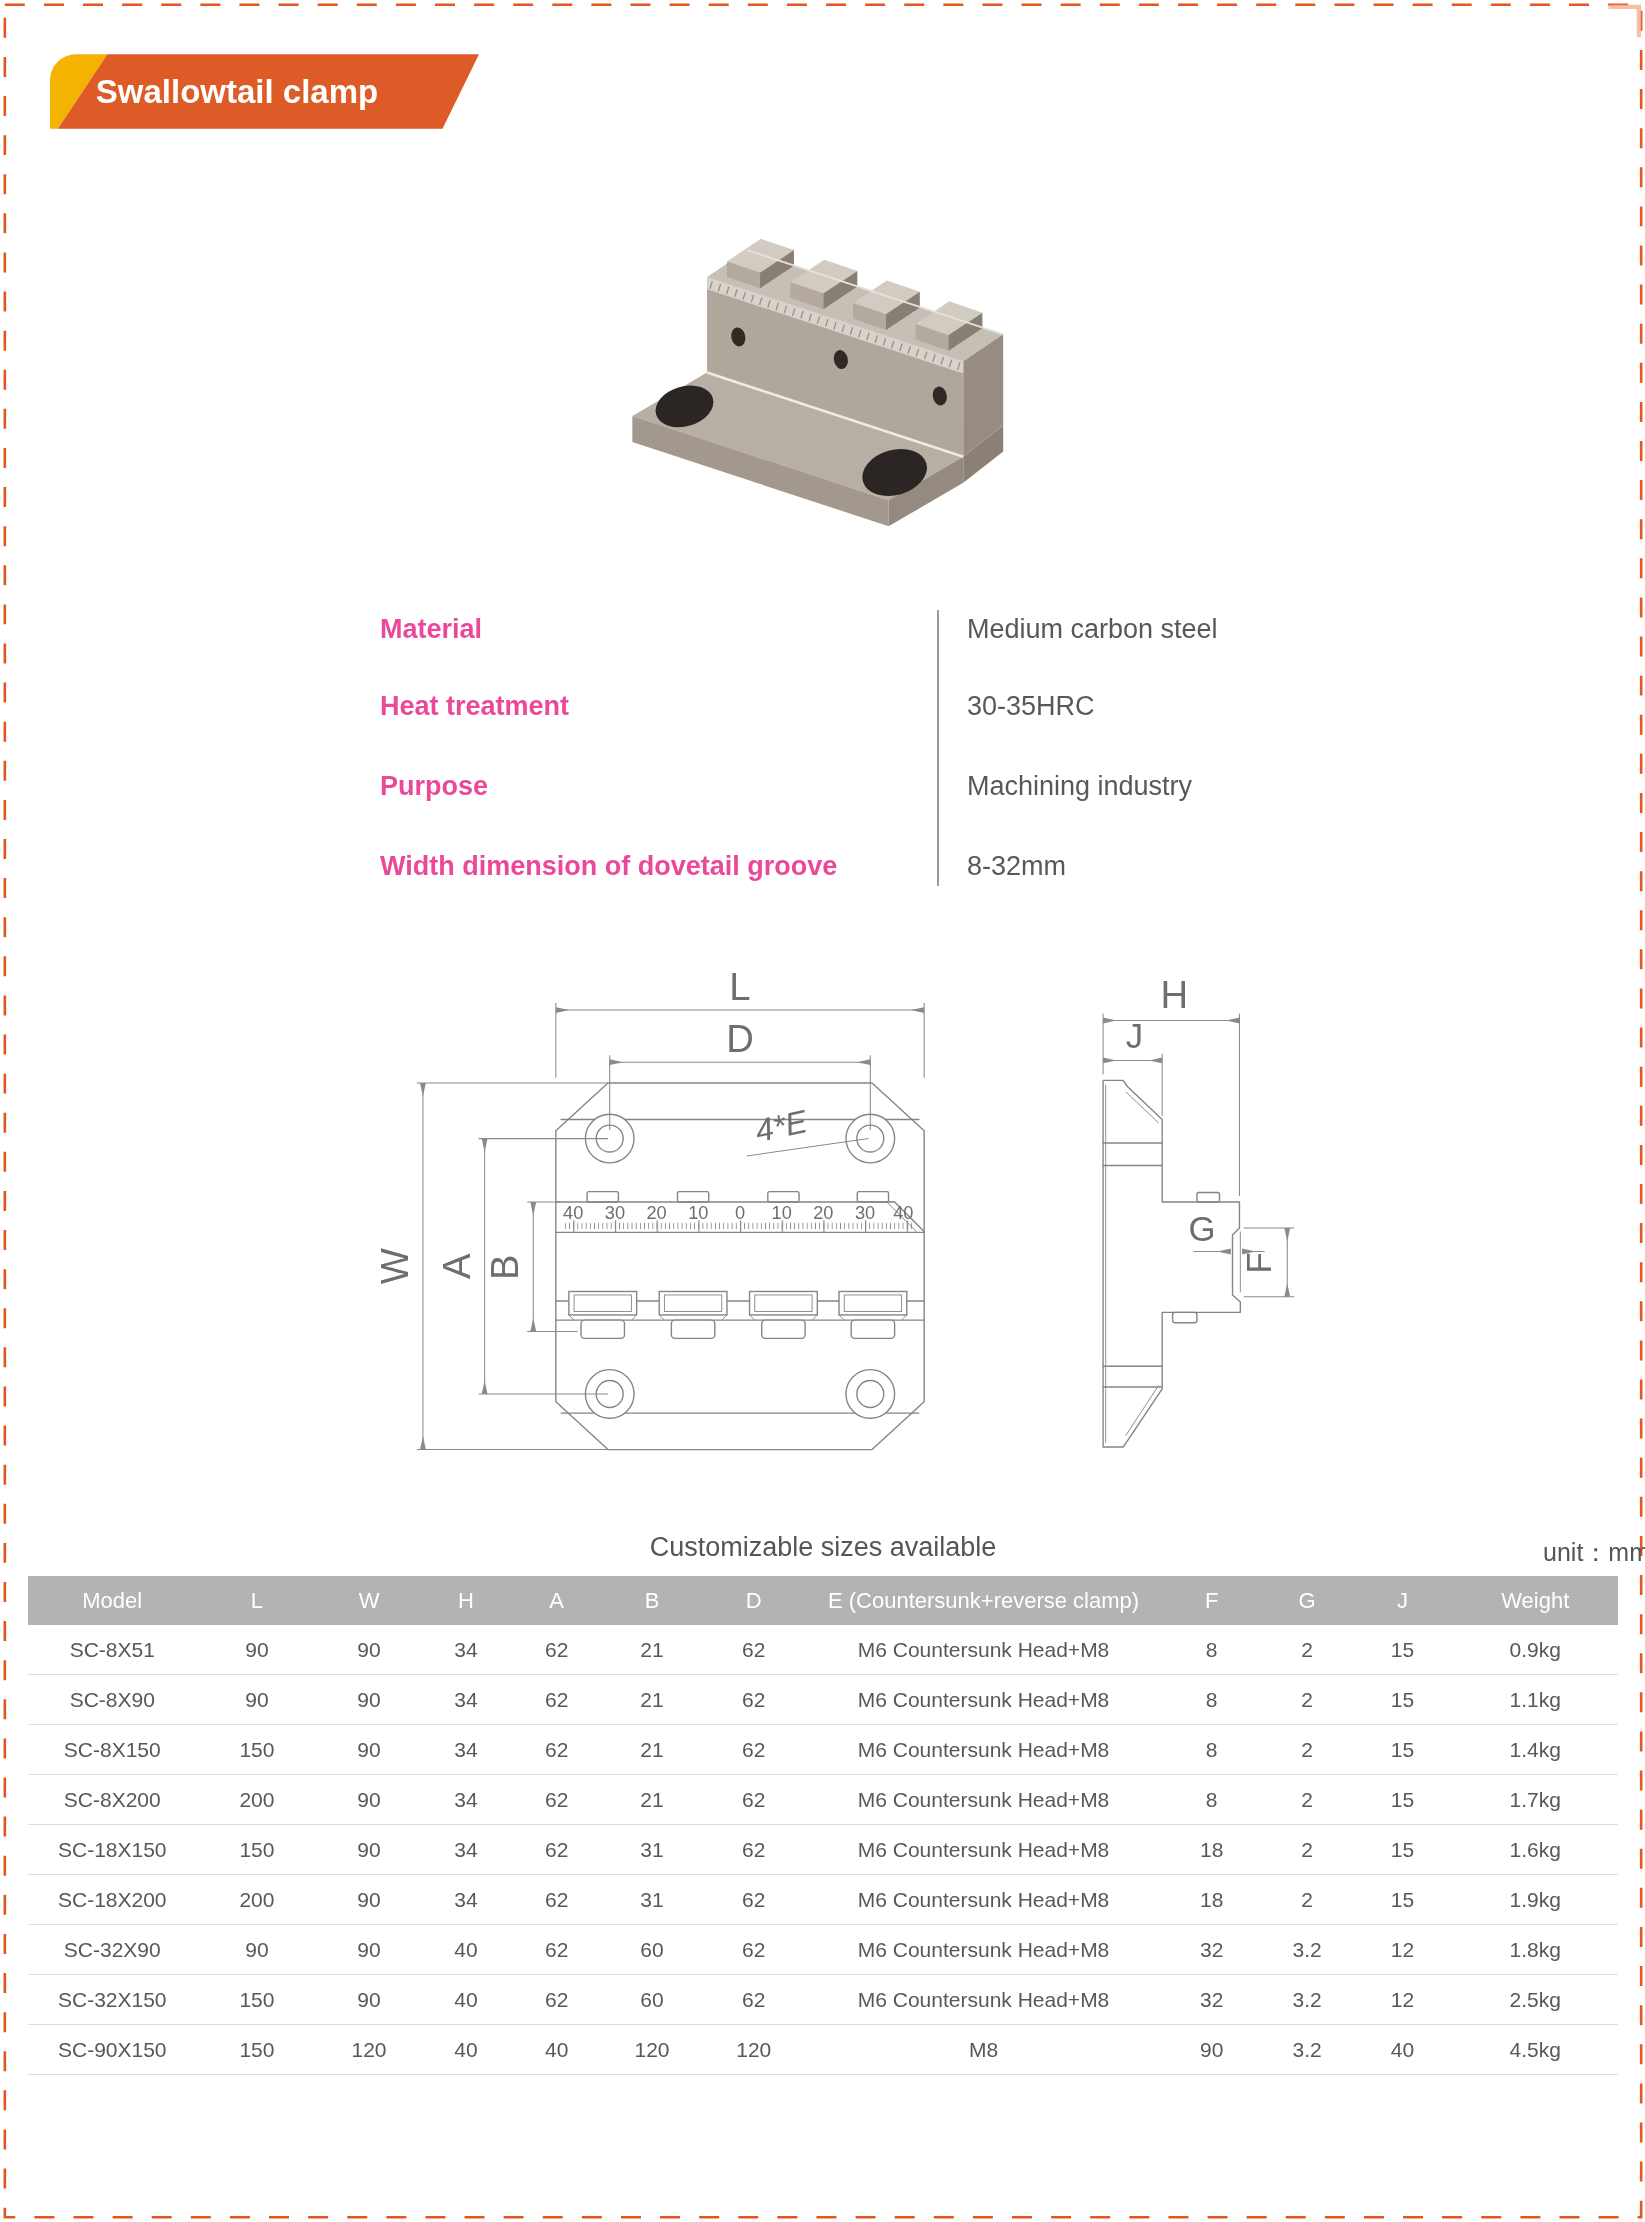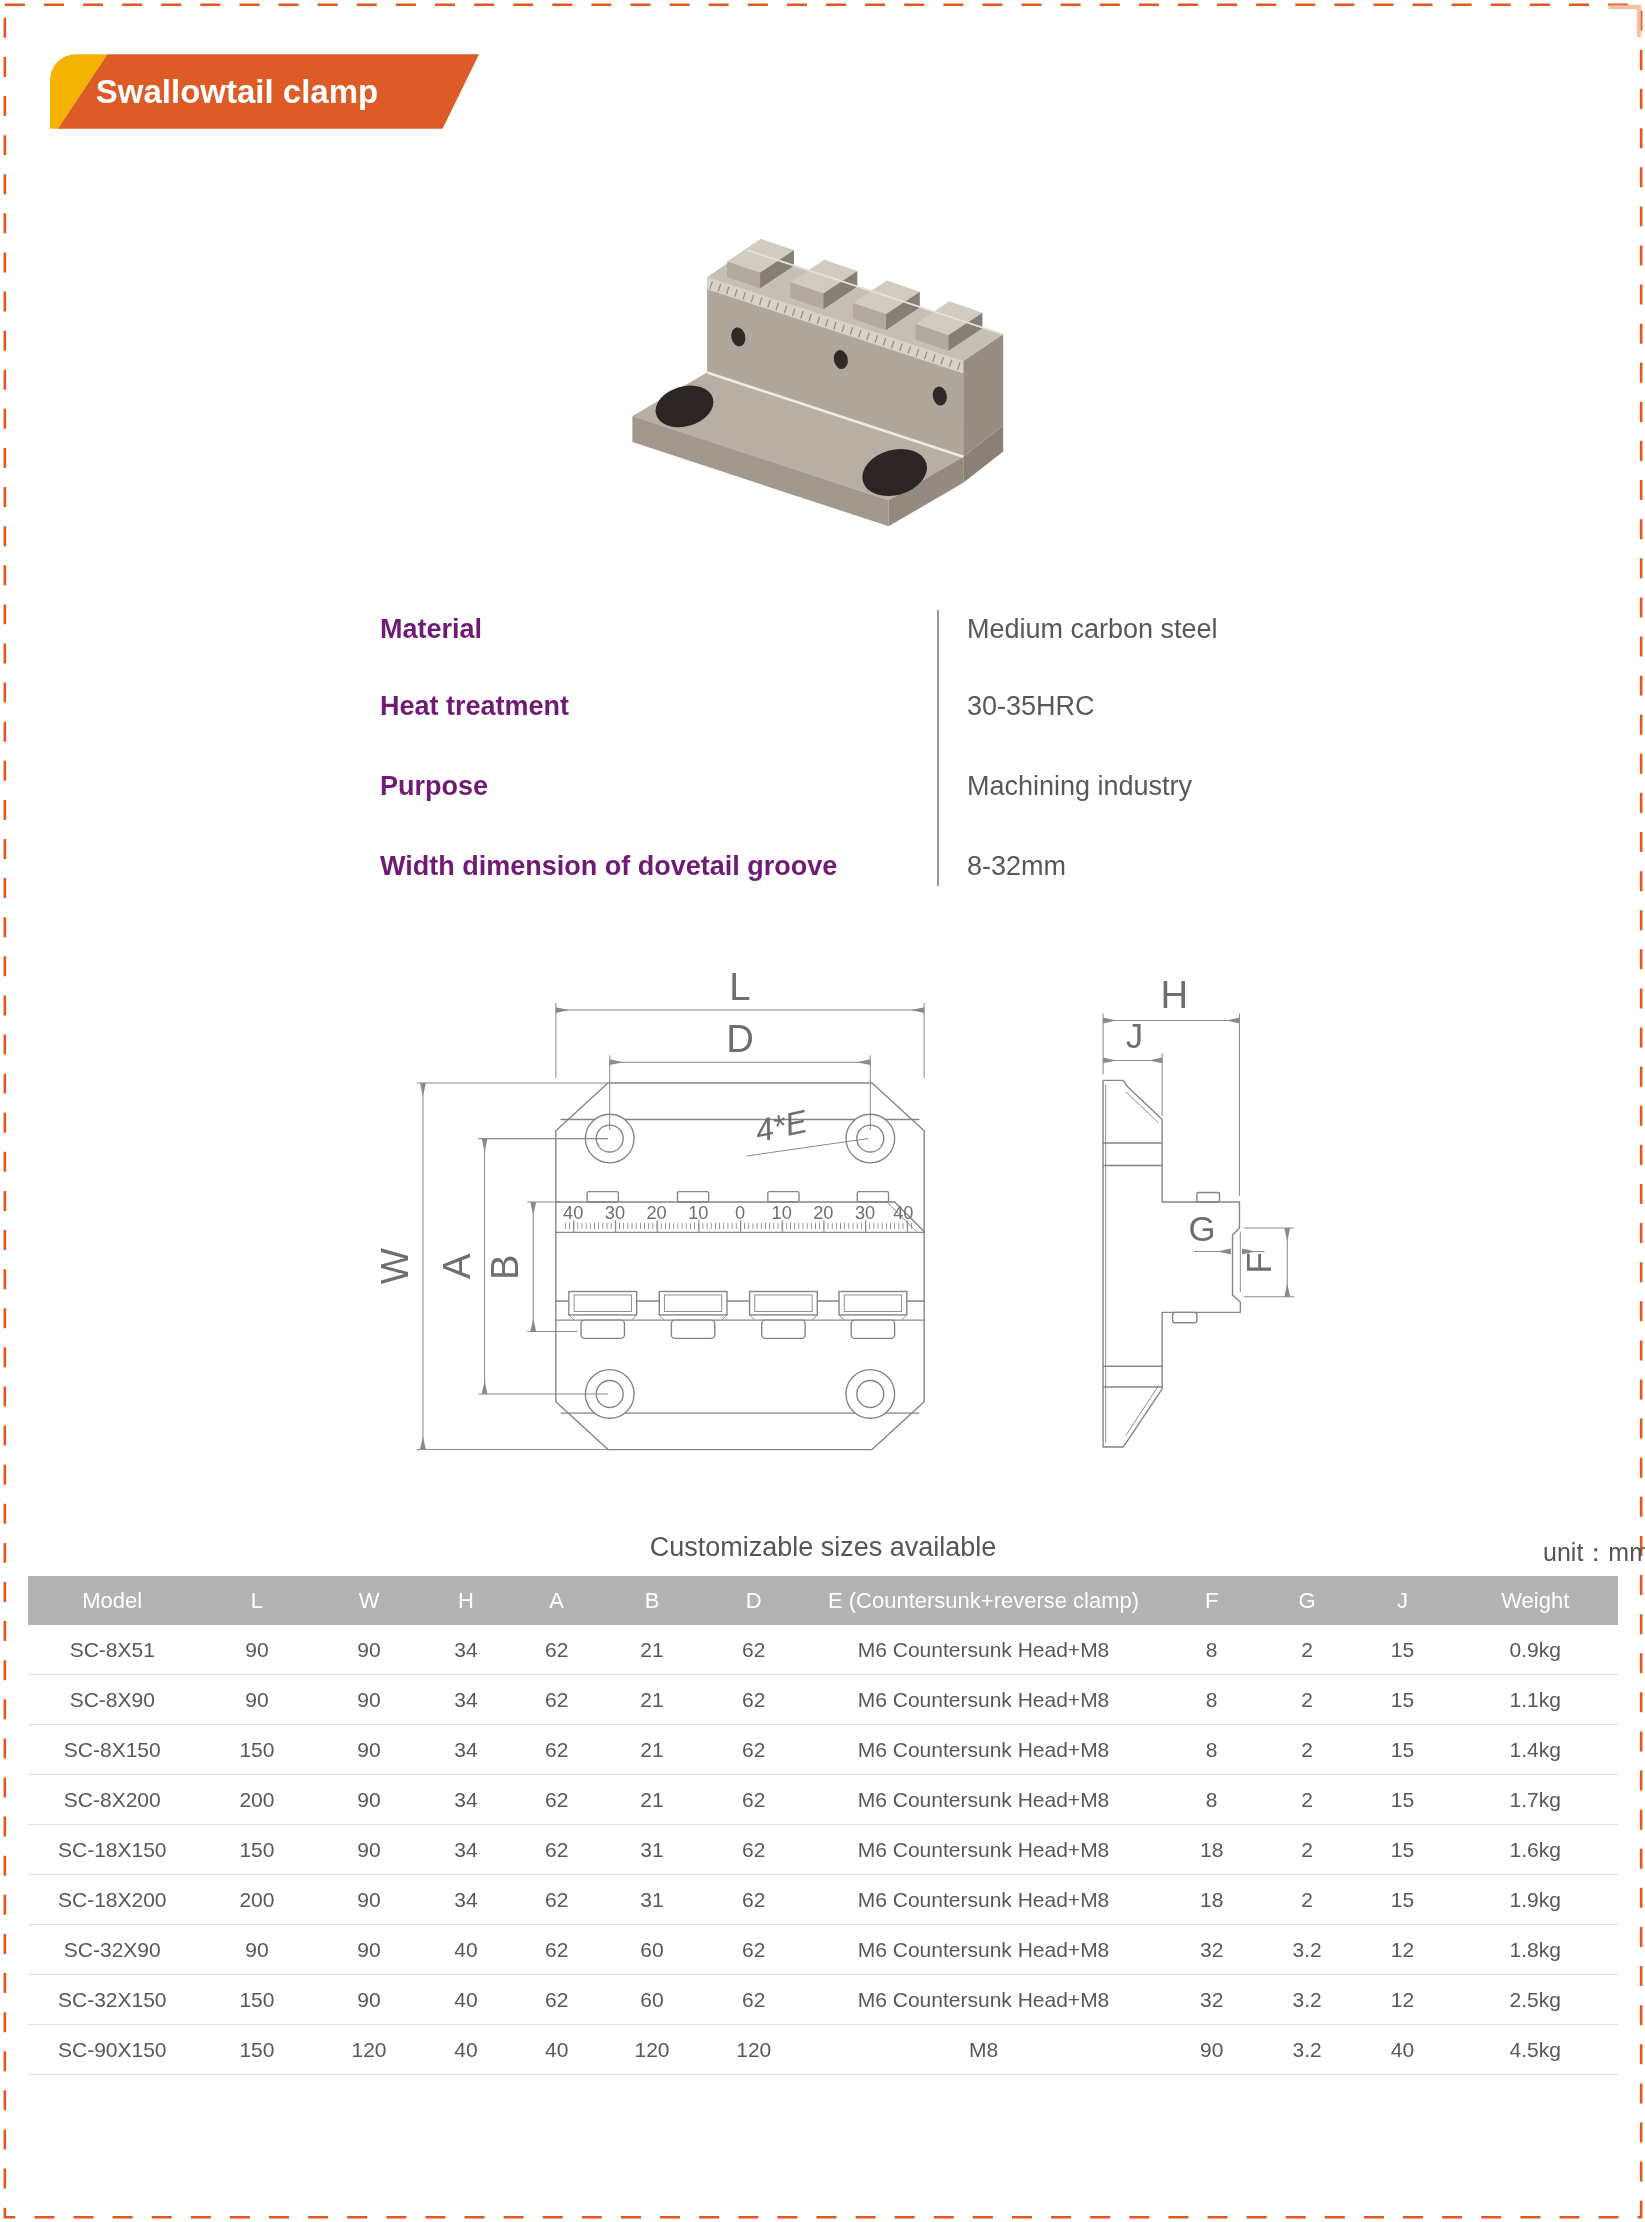--- a/index.html
+++ b/index.html
@@ -9,21 +9,21 @@
   svg{display:block;}
   svg text{font-family:"Liberation Sans", sans-serif;}
 
   
   .banner{left:50px;top:54px;width:429px;height:75px;}
   .banner-title{position:absolute;left:0;top:0;width:374px;height:75px;line-height:75px;
     text-align:center;color:#fff;font-size:33px;font-weight:bold;}
 
   
   .spec-label{position:absolute;left:380px;height:38px;line-height:38px;
-    color:#701a75;font-size:27px;font-weight:bold;white-space:nowrap;}
+    color:#ec4899;font-size:27px;font-weight:bold;white-space:nowrap;}
   .spec-value{position:absolute;left:967px;height:38px;line-height:38px;
     color:#58585A;font-size:27px;white-space:nowrap;}
   .spec-divider{position:absolute;left:937px;top:610px;width:1.7px;height:276px;background:#9a9a9a;}
 
   
   .ln{stroke:#858585;stroke-width:1.6;fill:none;stroke-linejoin:round;stroke-linecap:round;}
   .lnf{stroke:#858585;stroke-width:1.6;fill:#fff;}
   .thin{stroke:#8a8a8a;stroke-width:1.1;fill:none;}
   .dim{stroke:#8a8a8a;stroke-width:1.2;fill:none;}
   .dimlabel{font-size:44px;fill:#6e6e6e;}

